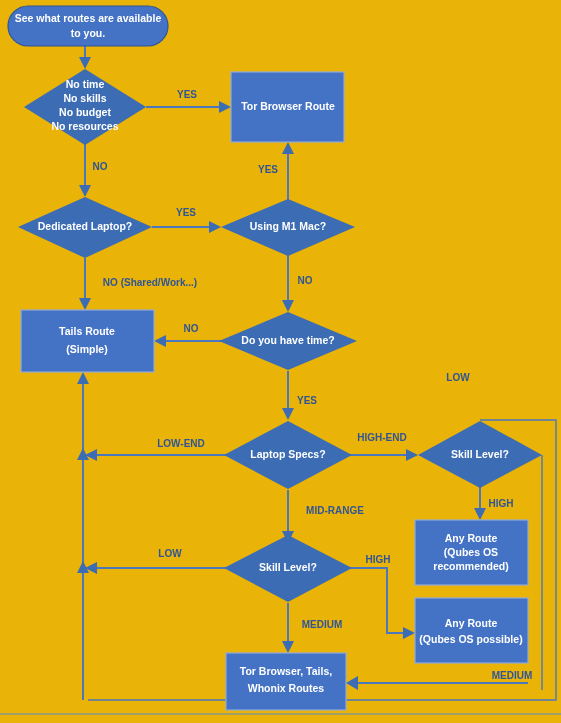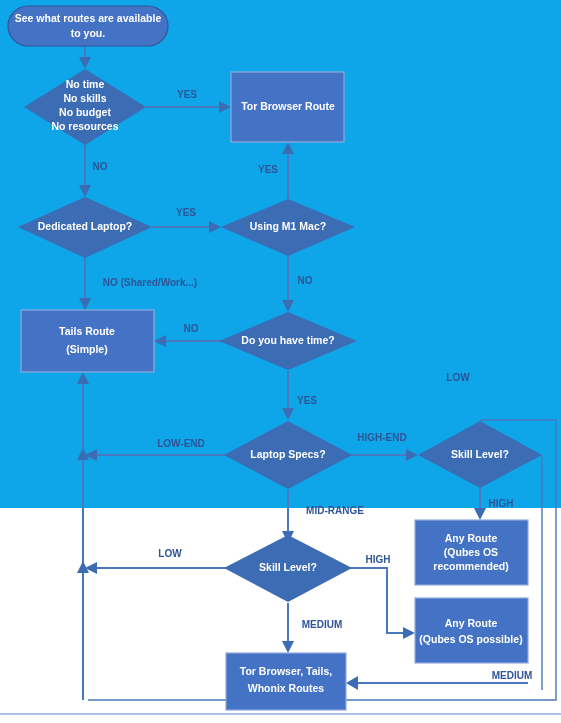--- a/index.html
+++ b/index.html
@@ -9,22 +9,22 @@
   }
   body {
     width: 561px;
     height: 723px;
     font-family: "Liberation Sans", sans-serif;
     overflow: hidden;
   }
   #canvas {
     position: relative;
     width: 561px;
-    height: 508px;
-    background: #0ea5e9;
+    height: 723px;
+    background: #eab308;
   }
   svg#flow {
     position: absolute;
     left: 0;
     top: 0;
     width: 561px;
     height: 723px;
   }
   .node-text {
     fill: #ffffff;

